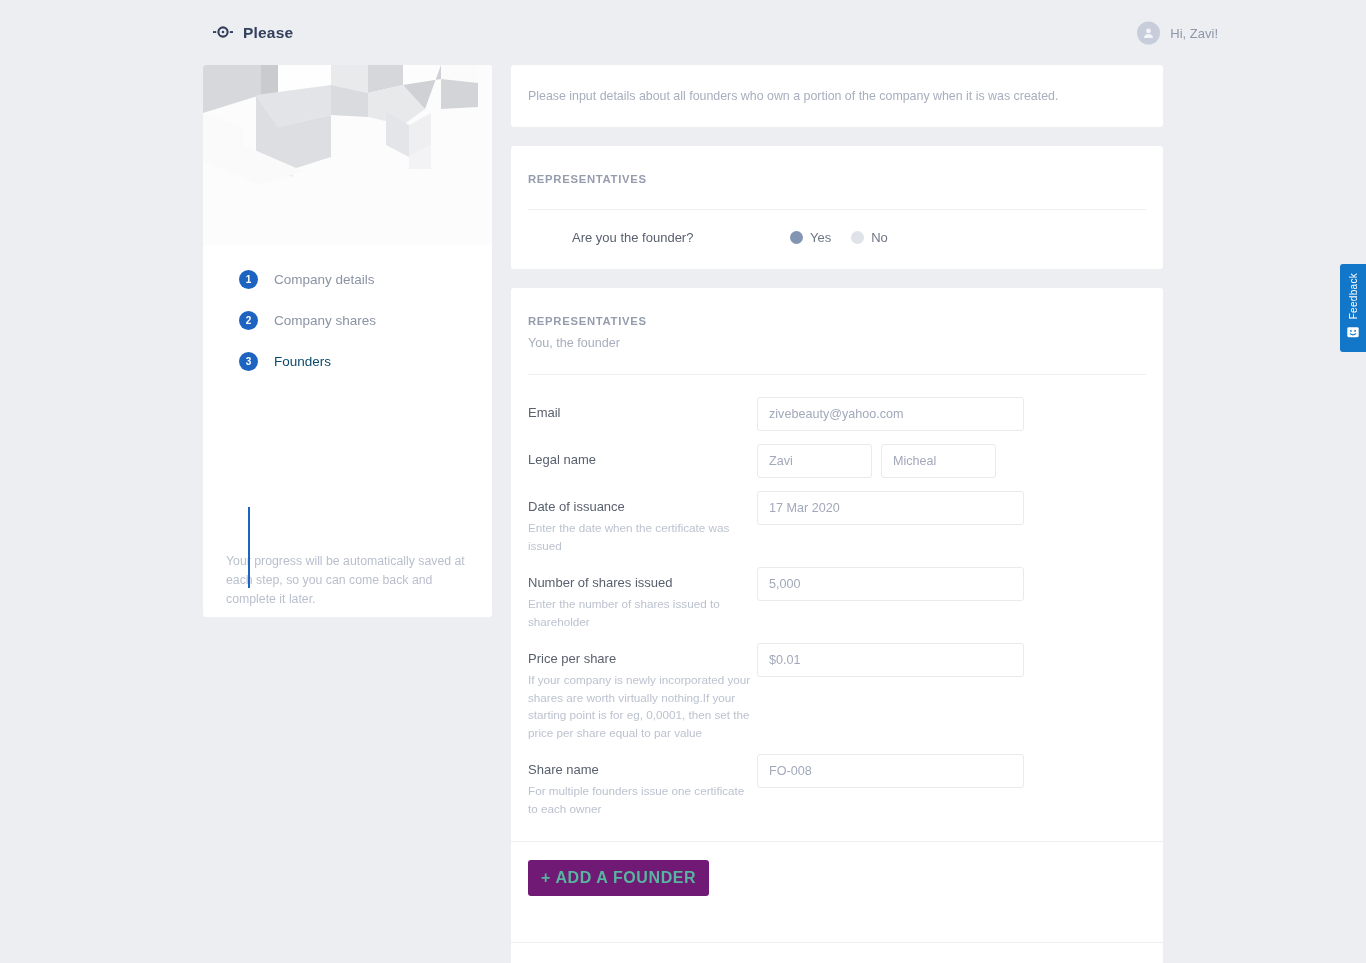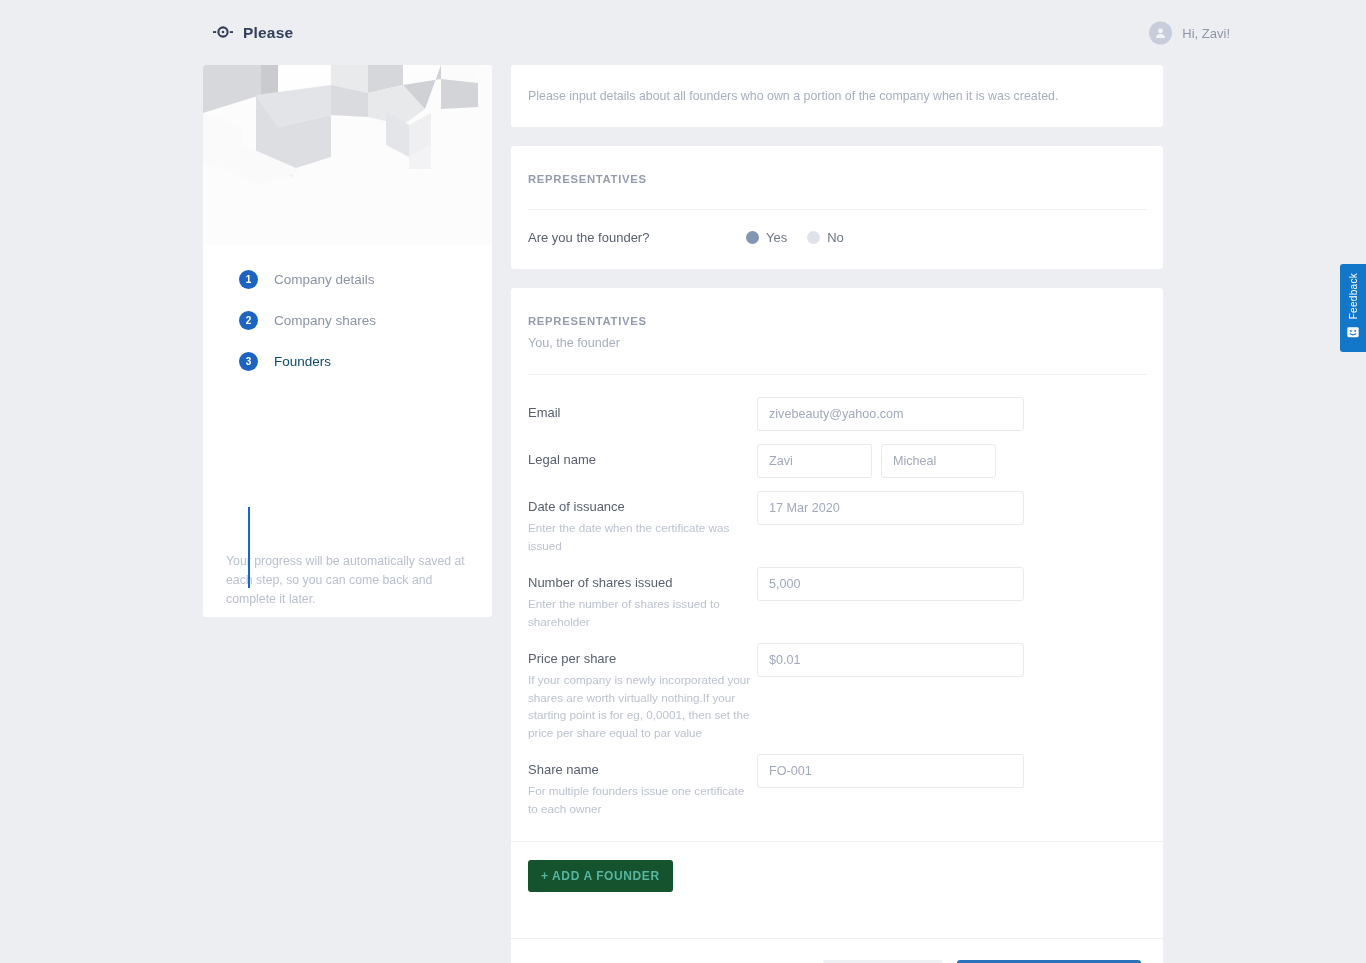--- a/index.html
+++ b/index.html
@@ -20,21 +20,21 @@
     align-items: center;
     padding: 0 0 0 213px;
     position: relative;
   }
   .brand { display: flex; align-items: center; gap: 10px; }
   .brand-mark { display: block; }
   .brand-name {
     font-size: 15.5px; font-weight: bold; color: #33405c; letter-spacing: .2px;
   }
   .user-box {
-    position: absolute; right: 136px; top: 50%; transform: translateY(-50%);
+    position: absolute; right: 148px; top: 50%; transform: translateY(-50%);
     display: flex; align-items: center; gap: 10px;
   }
   .avatar {
     width: 23px; height: 23px; border-radius: 50%;
     background: #c7cddb; display: flex; align-items: center; justify-content: center;
   }
   .user-greet { font-size: 13px; color: #8e97a8; }
 
   
   .page { display: flex; align-items: flex-start; padding-left: 203px; }
@@ -73,21 +73,21 @@
   .intro-text { font-size: 12.4px; color: #a7aebd; }
 
   .card-head { padding: 27px 17px 0 17px; }
   .card-title {
     font-size: 11.3px; font-weight: bold; letter-spacing: .7px; color: #959cad;
   }
   .card-sub { font-size: 12.6px; color: #a7aebd; margin-top: 9px; }
   .rule { height: 1px; background: #eceef1; margin: 24px 0 0 0; }
 
   .founder-row {
-    display: flex; align-items: center; padding: 20px 17px 24px 17px;
+    display: flex; align-items: center; padding: 20px 17px 24px 17px; margin-left: 44px;
   }
   .founder-q { font-size: 13px; color: #59606e; width: 218px; }
   .radio-group { display: flex; align-items: flex-start; gap: 20px; }
   .radio { display: flex; align-items: center; gap: 7px; cursor: pointer; }
   .dot { width: 13px; height: 13px; border-radius: 50%; background: #dfe2e8; flex: none; }
   .radio.selected .dot { background: #8295b2; }
   .radio-label { font-size: 13px; color: #6e7685; }
 
   
   .form { padding: 22px 34px 0 17px; }
@@ -105,22 +105,22 @@
     font-family: "Liberation Sans", sans-serif;
     width: 267px;
   }
   .inp.wide { width: 267px; }
   .name-pair { display: flex; gap: 9px; }
   .inp.half { width: 115px; }
 
   .addfounder-wrap { padding: 18px 17px 22px 17px; }
   .add-btn {
     display: inline-flex; align-items: center; gap: 5px;
-    background: #14532d; color: #57b5a0; border: none; border-radius: 3px;
-    font-size: 12px; font-weight: bold; letter-spacing: .6px;
+    background: #701a75; color: #57b5a0; border: none; border-radius: 3px;
+    font-size: 16px; font-weight: bold; letter-spacing: .6px;
     padding: 9px 13px; cursor: pointer;
     font-family: "Liberation Sans", sans-serif;
   }
 
   .actions-card {
     background: #fff; border-radius: 3px; padding: 21px 22px;
     display: flex; justify-content: flex-end; gap: 14px;
     margin-bottom: 0;
   }
   .btn {
@@ -301,21 +301,21 @@
             <div class="inp wide">$0.01</div>
           </div>
         </div>
 
         <div class="field">
           <div class="field-label">
             <div class="label-main">Share name</div>
             <div class="label-help">For multiple founders issue one certificate to each owner</div>
           </div>
           <div class="field-input">
-            <div class="inp wide">FO-001</div>
+            <div class="inp wide">FO-008</div>
           </div>
         </div>
 
       </div>
 
       <div class="rule"></div>
 
       <div class="addfounder-wrap">
         <button class="add-btn">+ ADD A FOUNDER</button>
       </div>

